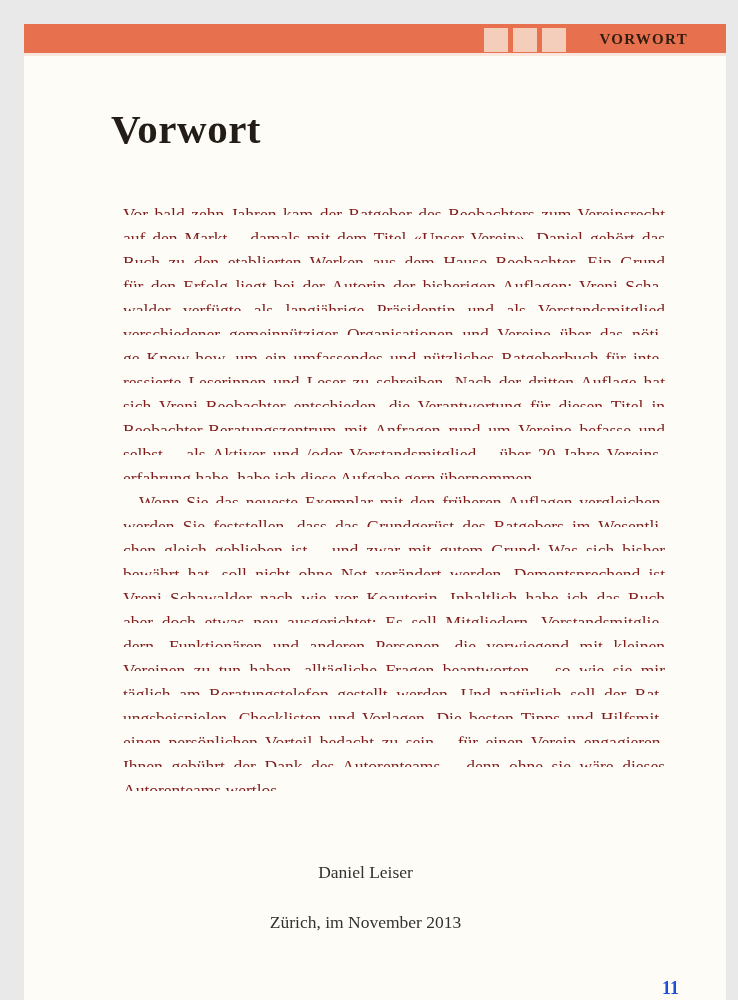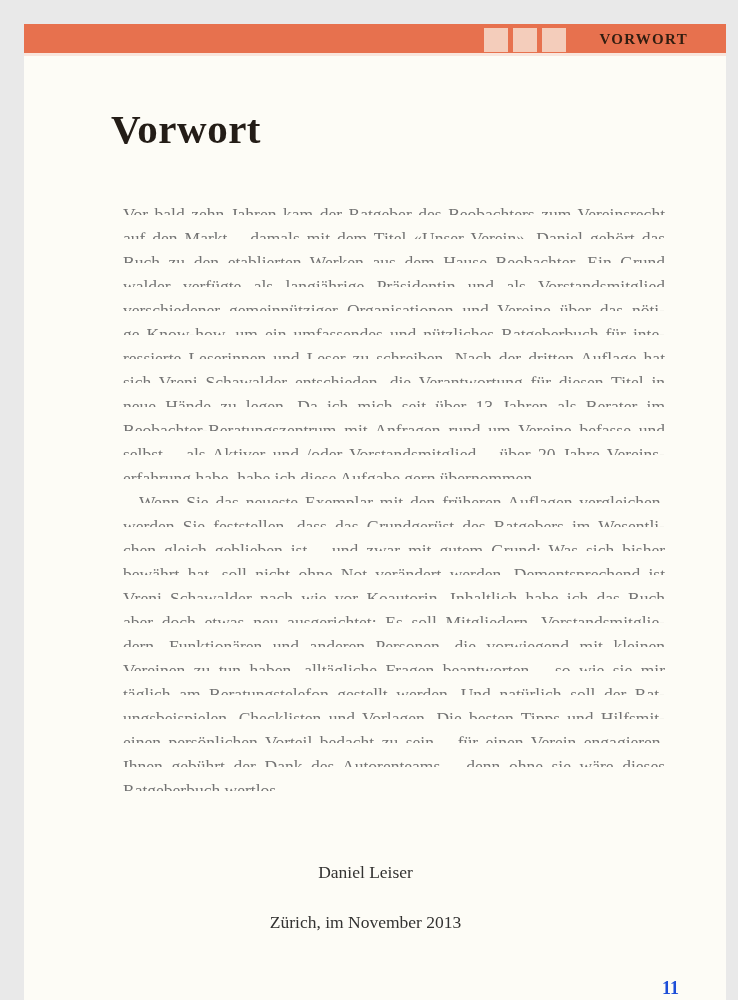--- a/index.html
+++ b/index.html
@@ -57,21 +57,21 @@
     color: #241D17;
     letter-spacing: 0.5px;
   }
   
   .body-text {
     position: absolute;
     left: 75px;
     top: 155px;
     width: 590px;
     font-size: 17.5px;
-    color: #737373;
+    color: #7f1d1d;
   }
   .body-text .line {
     height: 23.7px;
     line-height: 23.7px;
     text-align: justify;
     text-align-last: justify;
     -moz-text-align-last: justify;
     white-space: normal;
     overflow: hidden;
   }
@@ -116,42 +116,42 @@
       </span>
     <span class="header-label">VORWORT</span>
   </div>
 
   <h1 class="chapter-title">Vorwort</h1>
 
   <div class="body-text">
       <div class="line">Vor bald zehn Jahren kam der Ratgeber des Beobachters zum Vereinsrecht</div>
       <div class="line">auf den Markt – damals mit dem Titel «Unser Verein». Daniel gehört das</div>
       <div class="line">Buch zu den etablierten Werken aus dem Hause Beobachter. Ein Grund</div>
+      <div class="line">für den Erfolg liegt bei der Autorin der bisherigen Auflagen: Vreni Scha-</div>
       <div class="line">walder verfügte als langjährige Präsidentin und als Vorstandsmitglied</div>
       <div class="line">verschiedener gemeinnütziger Organisationen und Vereine über das nöti-</div>
       <div class="line">ge Know-how, um ein umfassendes und nützliches Ratgeberbuch für inte-</div>
       <div class="line">ressierte Leserinnen und Leser zu schreiben. Nach der dritten Auflage hat</div>
-      <div class="line">sich Vreni Schawalder entschieden, die Verantwortung für diesen Titel in</div>
-      <div class="line">neue Hände zu legen. Da ich mich seit über 13 Jahren als Berater im</div>
+      <div class="line">sich Vreni Beobachter entschieden, die Verantwortung für diesen Titel in</div>
       <div class="line">Beobachter-Beratungszentrum mit Anfragen rund um Vereine befasse und</div>
       <div class="line">selbst – als Aktiver und /oder Vorstandsmitglied – über 20 Jahre Vereins-</div>
       <div class="line last">erfahrung habe, habe ich diese Aufgabe gern übernommen.</div>
       <div class="line indent">Wenn Sie das neueste Exemplar mit den früheren Auflagen vergleichen,</div>
       <div class="line">werden Sie feststellen, dass das Grundgerüst des Ratgebers im Wesentli-</div>
       <div class="line">chen gleich geblieben ist – und zwar mit gutem Grund: Was sich bisher</div>
       <div class="line">bewährt hat, soll nicht ohne Not verändert werden. Dementsprechend ist</div>
       <div class="line">Vreni Schawalder nach wie vor Koautorin. Inhaltlich habe ich das Buch</div>
       <div class="line">aber doch etwas neu ausgerichtet: Es soll Mitgliedern, Vorstandsmitglie-</div>
       <div class="line">dern, Funktionären und anderen Personen, die vorwiegend mit kleinen</div>
       <div class="line">Vereinen zu tun haben, alltägliche Fragen beantworten – so wie sie mir</div>
       <div class="line">täglich am Beratungstelefon gestellt werden. Und natürlich soll der Rat-</div>
       <div class="line">ungsbeispielen, Checklisten und Vorlagen. Die besten Tipps und Hilfsmit-</div>
       <div class="line">einen persönlichen Vorteil bedacht zu sein – für einen Verein engagieren.</div>
       <div class="line">Ihnen gebührt der Dank des Autorenteams – denn ohne sie wäre dieses</div>
-      <div class="line last">Ratgeberbuch wertlos.</div>
+      <div class="line last">Autorenteams wertlos.</div>
     </div>
 
   <div class="signature">
     <div>Daniel Leiser</div>
     <div>Zürich, im November 2013</div>
   </div>
 
   <div class="page-number">11</div>
 
 </div>

